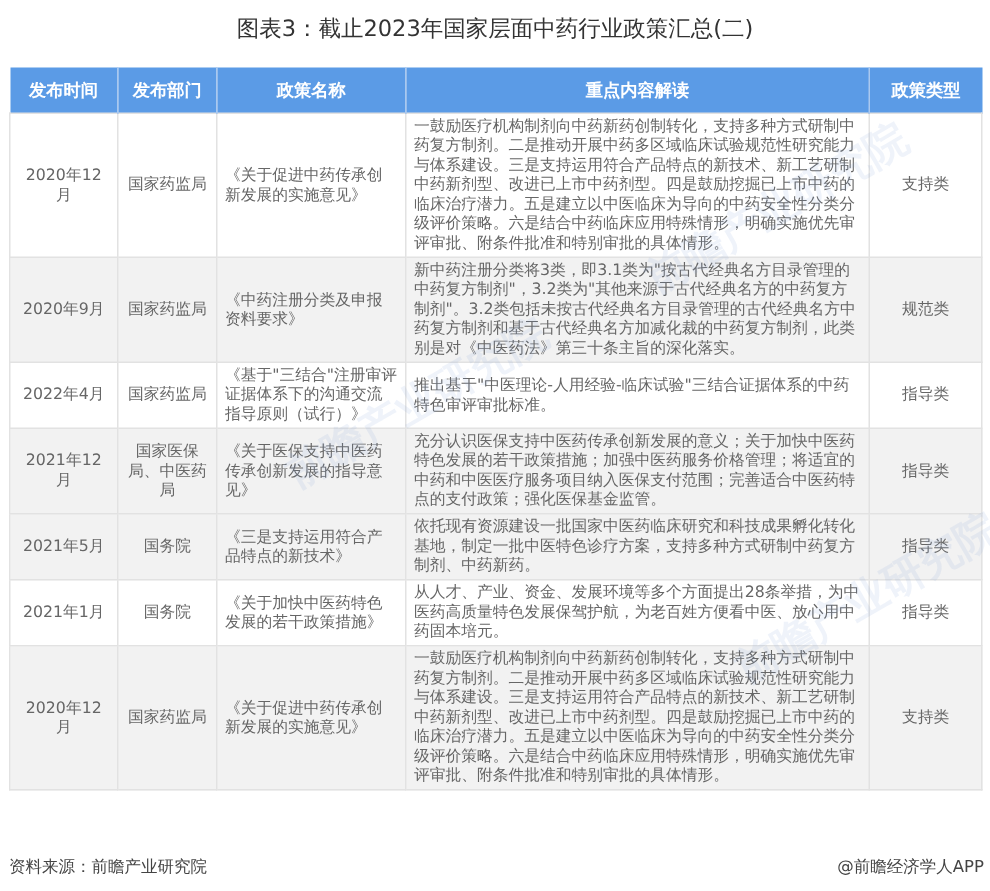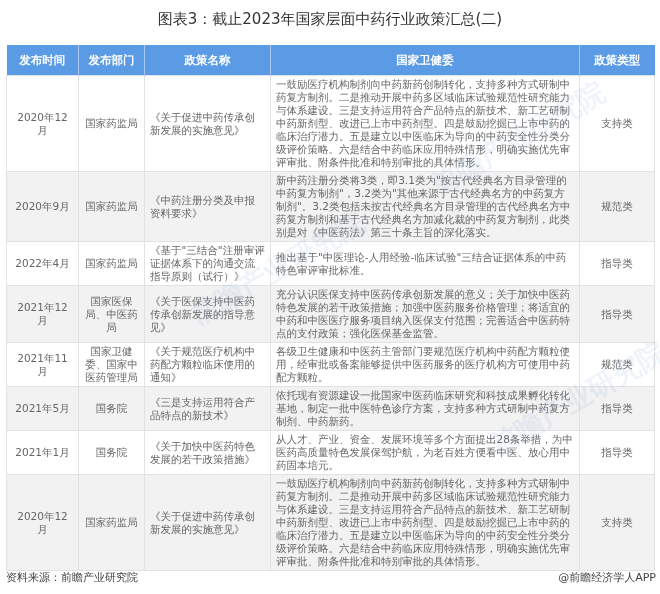--- a/index.html
+++ b/index.html
@@ -34,21 +34,21 @@
     <col style="width:66px">
     <col style="width:126px">
     <col style="width:309px">
     <col style="width:75px">
   </colgroup>
   <thead>
     <tr>
       <th>发布时间</th>
       <th>发布部门</th>
       <th>政策名称</th>
-      <th>国家卫健委</th>
+      <th>重点内容解读</th>
       <th>政策类型</th>
     </tr>
   </thead>
   <tbody>
     <tr class="norm" style="height:91px">
       <td class="c-date">2020年12月</td>
       <td class="c-dept">国家药监局</td>
       <td class="c-name">《关于促进中药传承创新发展的实施意见》</td>
       <td class="c-content">一鼓励医疗机构制剂向中药新药创制转化，支持多种方式研制中药复方制剂。二是推动开展中药多区域临床试验规范性研究能力与体系建设。三是支持运用符合产品特点的新技术、新工艺研制中药新剂型、改进已上市中药剂型。四是鼓励挖掘已上市中药的临床治疗潜力。五是建立以中医临床为导向的中药安全性分类分级评价策略。六是结合中药临床应用特殊情形，明确实施优先审评审批、附条件批准和特别审批的具体情形。</td>
       <td class="c-type">支持类</td>
@@ -66,27 +66,20 @@
       <td class="c-name">《基于"三结合"注册审评证据体系下的沟通交流指导原则（试行）》</td>
       <td class="c-content">推出基于"中医理论-人用经验-临床试验"三结合证据体系的中药特色审评审批标准。</td>
       <td class="c-type">指导类</td>
     </tr>
     <tr class="alt" style="height:56px">
       <td class="c-date">2021年12月</td>
       <td class="c-dept">国家医保局、中医药局</td>
       <td class="c-name">《关于医保支持中医药传承创新发展的指导意见》</td>
       <td class="c-content">充分认识医保支持中医药传承创新发展的意义；关于加快中医药特色发展的若干政策措施；加强中医药服务价格管理；将适宜的中药和中医医疗服务项目纳入医保支付范围；完善适合中医药特点的支付政策；强化医保基金监管。</td>
       <td class="c-type">指导类</td>
-    </tr>
-    <tr class="norm" style="height:44px">
-      <td class="c-date">2021年11月</td>
-      <td class="c-dept">国家卫健委、国家中医药管理局</td>
-      <td class="c-name">《关于规范医疗机构中药配方颗粒临床使用的通知》</td>
-      <td class="c-content">各级卫生健康和中医药主管部门要规范医疗机构中药配方颗粒使用，经审批或备案能够提供中医药服务的医疗机构方可使用中药配方颗粒。</td>
-      <td class="c-type">规范类</td>
     </tr>
     <tr class="alt" style="height:43px">
       <td class="c-date">2021年5月</td>
       <td class="c-dept">国务院</td>
       <td class="c-name">《三是支持运用符合产品特点的新技术》</td>
       <td class="c-content">依托现有资源建设一批国家中医药临床研究和科技成果孵化转化基地，制定一批中医特色诊疗方案，支持多种方式研制中药复方制剂、中药新药。</td>
       <td class="c-type">指导类</td>
     </tr>
     <tr class="norm" style="height:43px">
       <td class="c-date">2021年1月</td>

